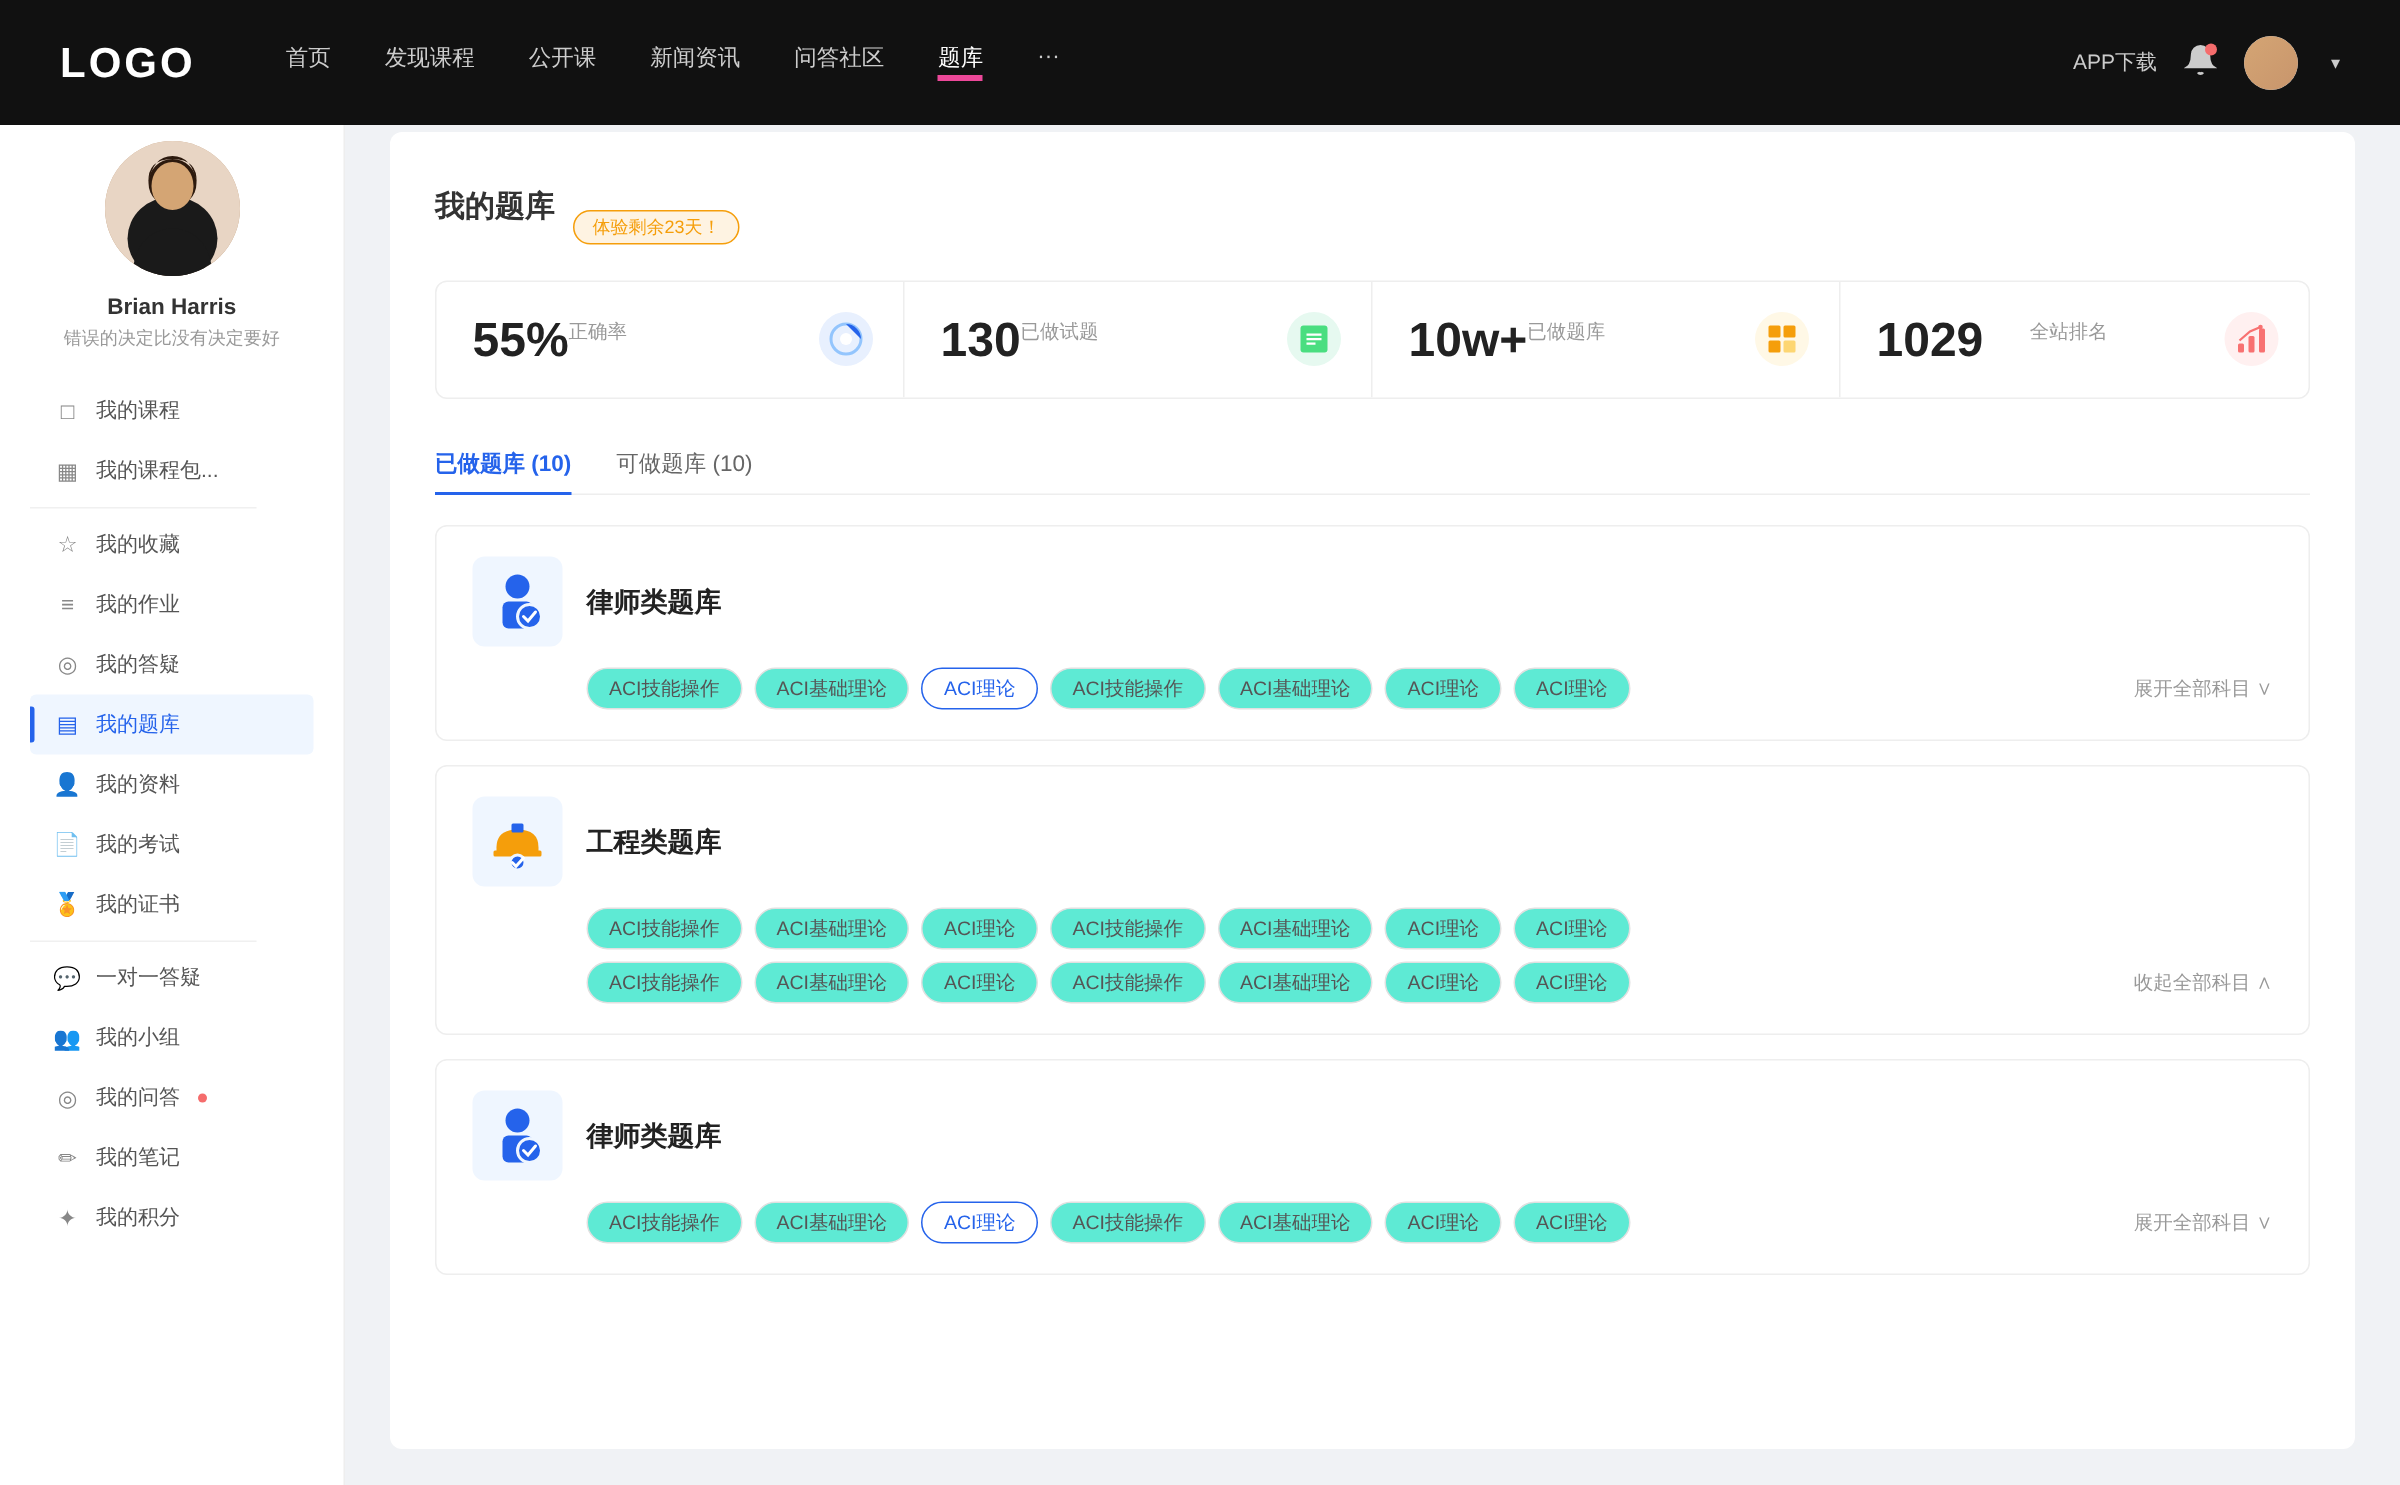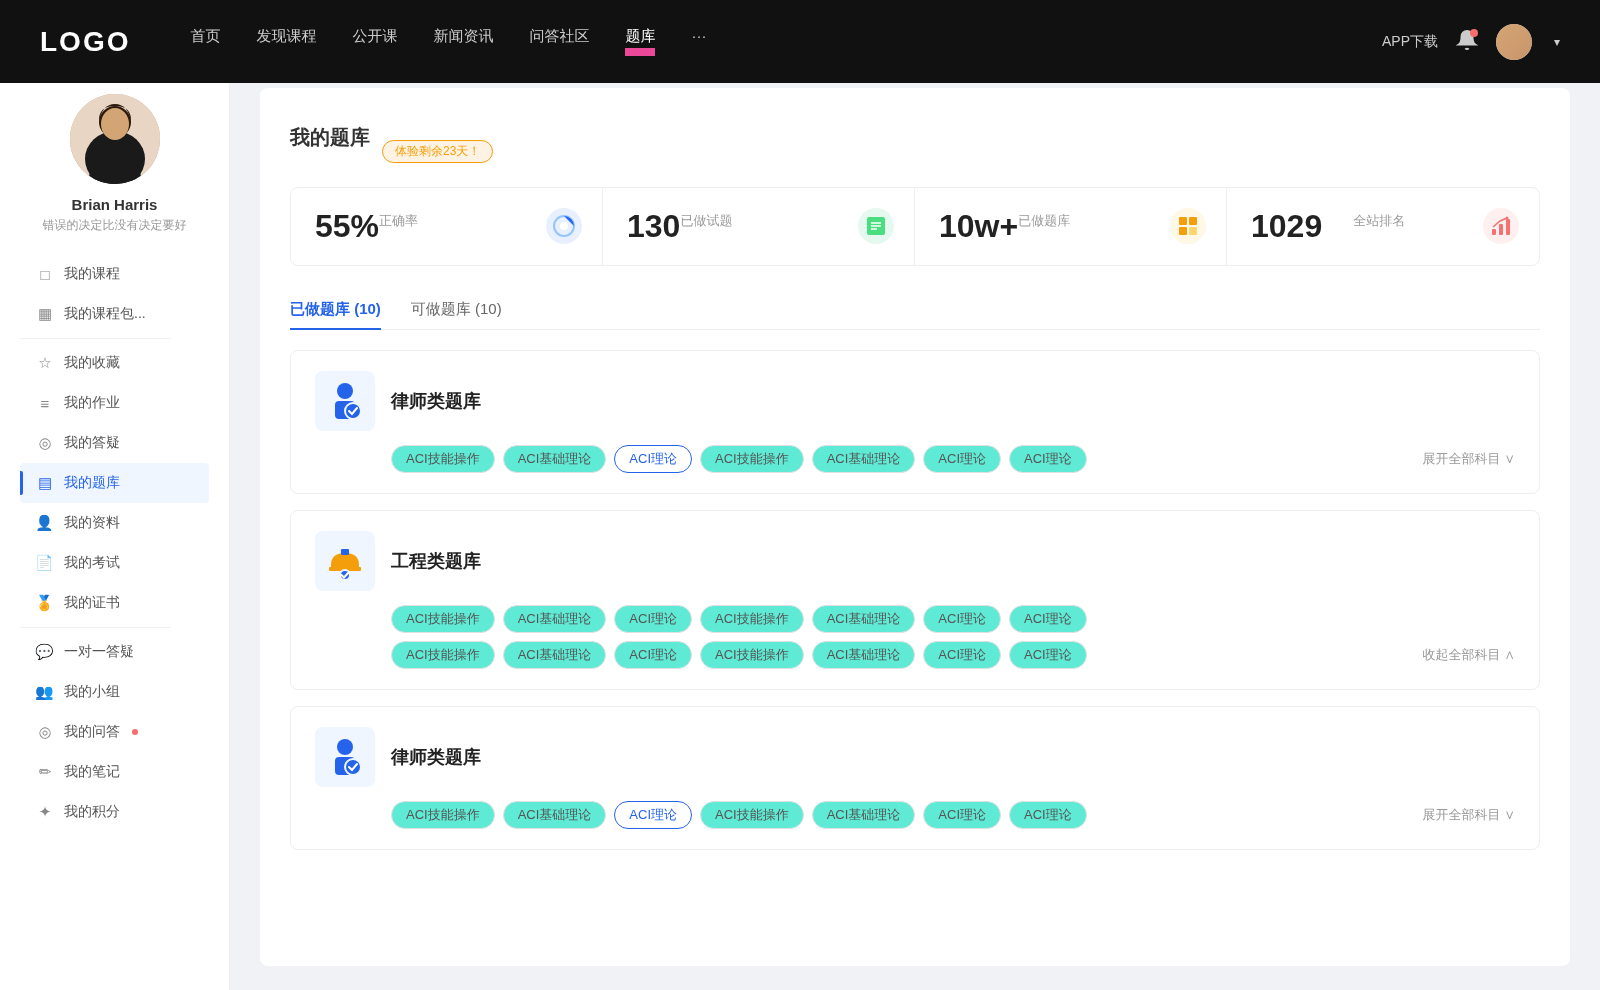--- a/index.html
+++ b/index.html
@@ -3,21 +3,21 @@
   <meta charset="utf-8">
   <style>
     * { box-sizing: border-box; margin: 0; padding: 0; }
     body { font-family: 'PingFang SC', 'Microsoft YaHei', sans-serif; background: #f0f2f5; color: #333; font-size: 14px; }
 
     
     .nav { background: #111; height: 83px; display: flex; align-items: center; padding: 0 40px; position: fixed; top: 0; left: 0; right: 0; z-index: 100; }
     .nav-logo { color: #fff; font-size: 28px; font-weight: bold; margin-right: 60px; letter-spacing: 2px; }
     .nav-links { display: flex; gap: 36px; flex: 1; }
     .nav-link { color: #ccc; font-size: 15px; cursor: pointer; text-decoration: none; }
-    .nav-link.active { color: #fff; border-bottom: 8px solid #ec4899; padding-bottom: 2px; }
+    .nav-link.active { color: #fff; border-bottom: 4px solid #ec4899; padding-bottom: 2px; }
     .nav-right { display: flex; align-items: center; gap: 18px; }
     .nav-app { color: #ccc; font-size: 14px; cursor: pointer; }
     .nav-bell { position: relative; cursor: pointer; }
     .nav-bell svg { width: 22px; height: 22px; fill: #ccc; }
     .bell-dot { position: absolute; top: 0; right: 0; width: 8px; height: 8px; background: #f56c6c; border-radius: 50%; }
     .nav-avatar { width: 36px; height: 36px; border-radius: 50%; background: #ccc; overflow: hidden; display: flex; align-items: center; justify-content: center; }
     .nav-avatar-img { width: 36px; height: 36px; border-radius: 50%; background: linear-gradient(135deg, #d4a574, #c8956c); }
     .nav-chevron { color: #ccc; font-size: 12px; cursor: pointer; margin-left: 4px; }
 
     

